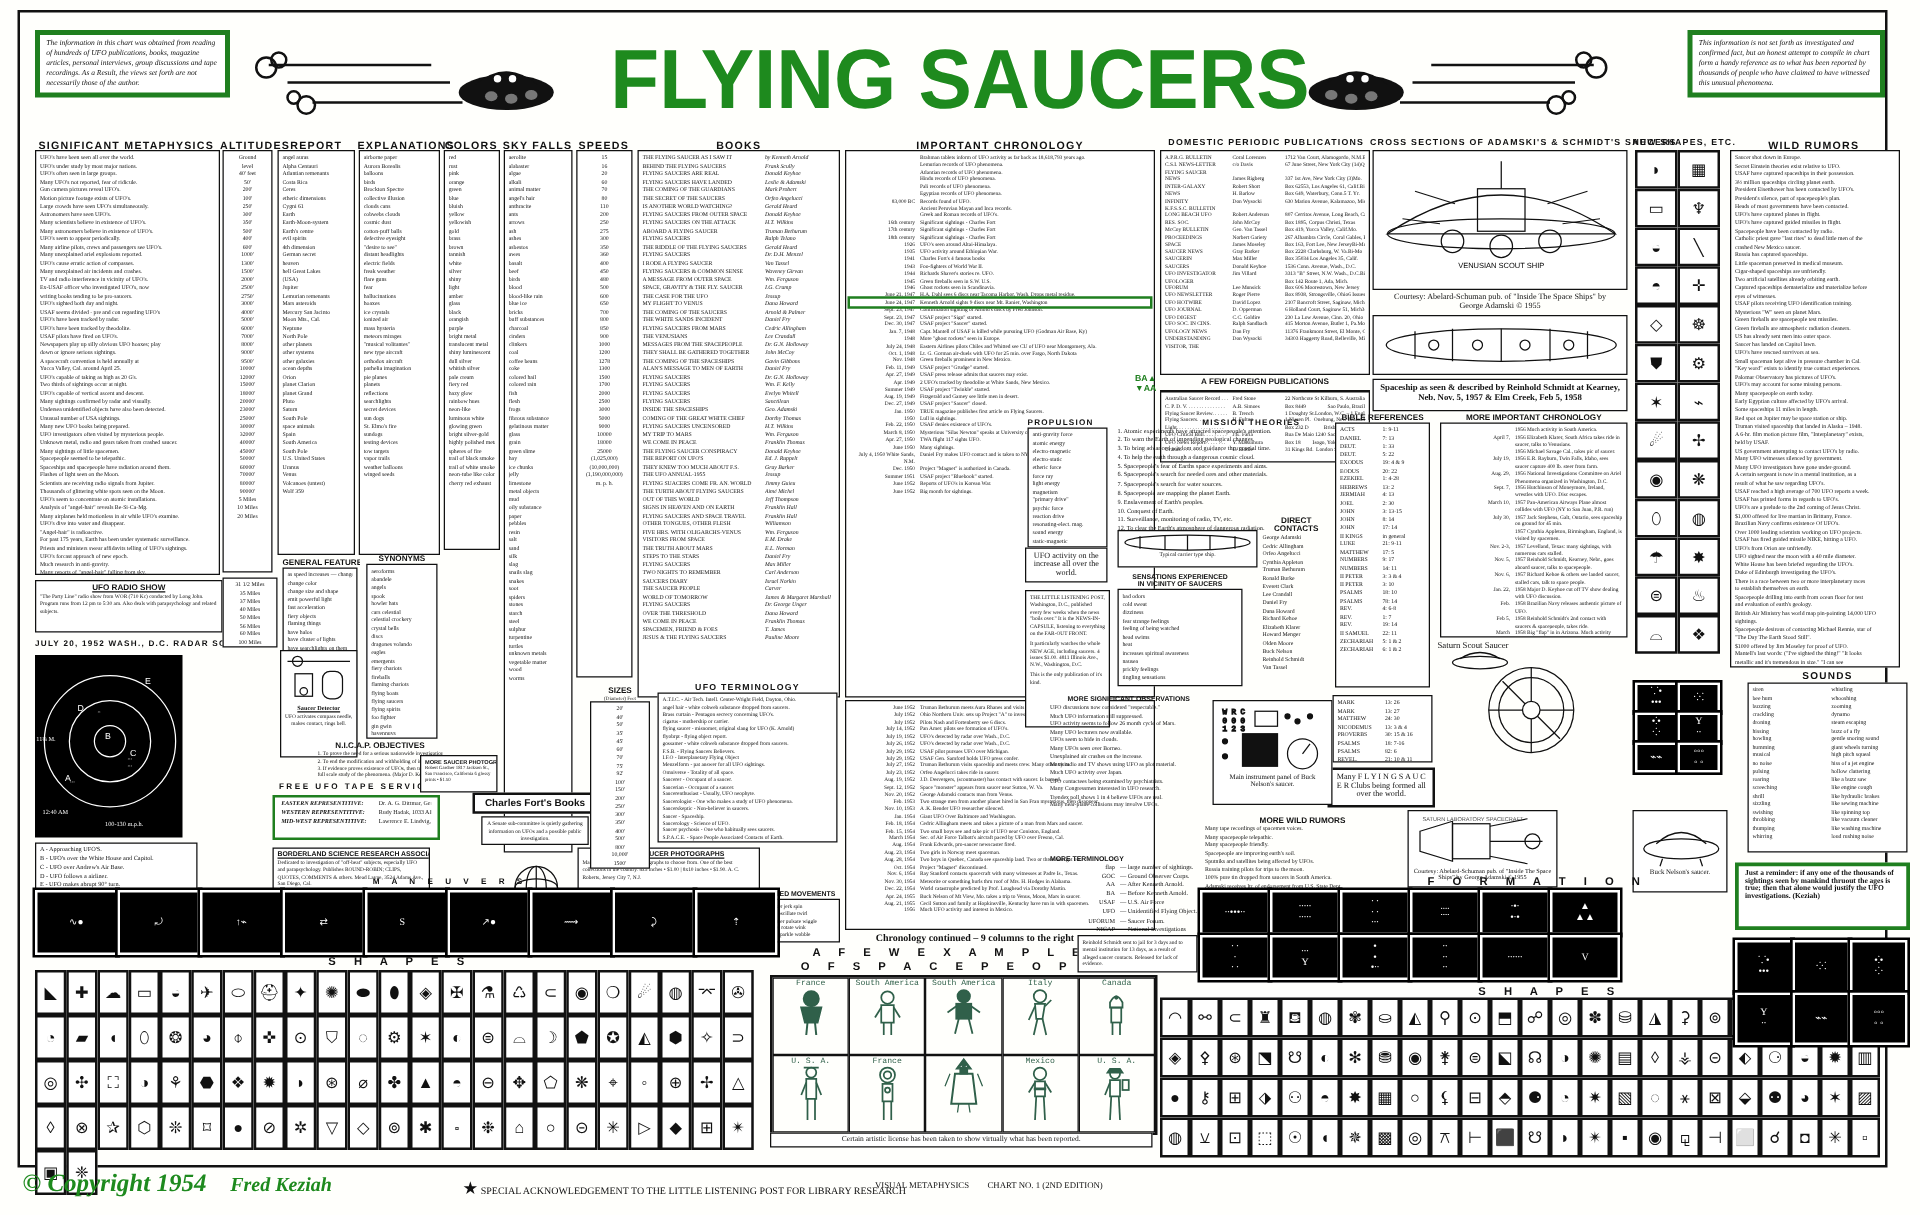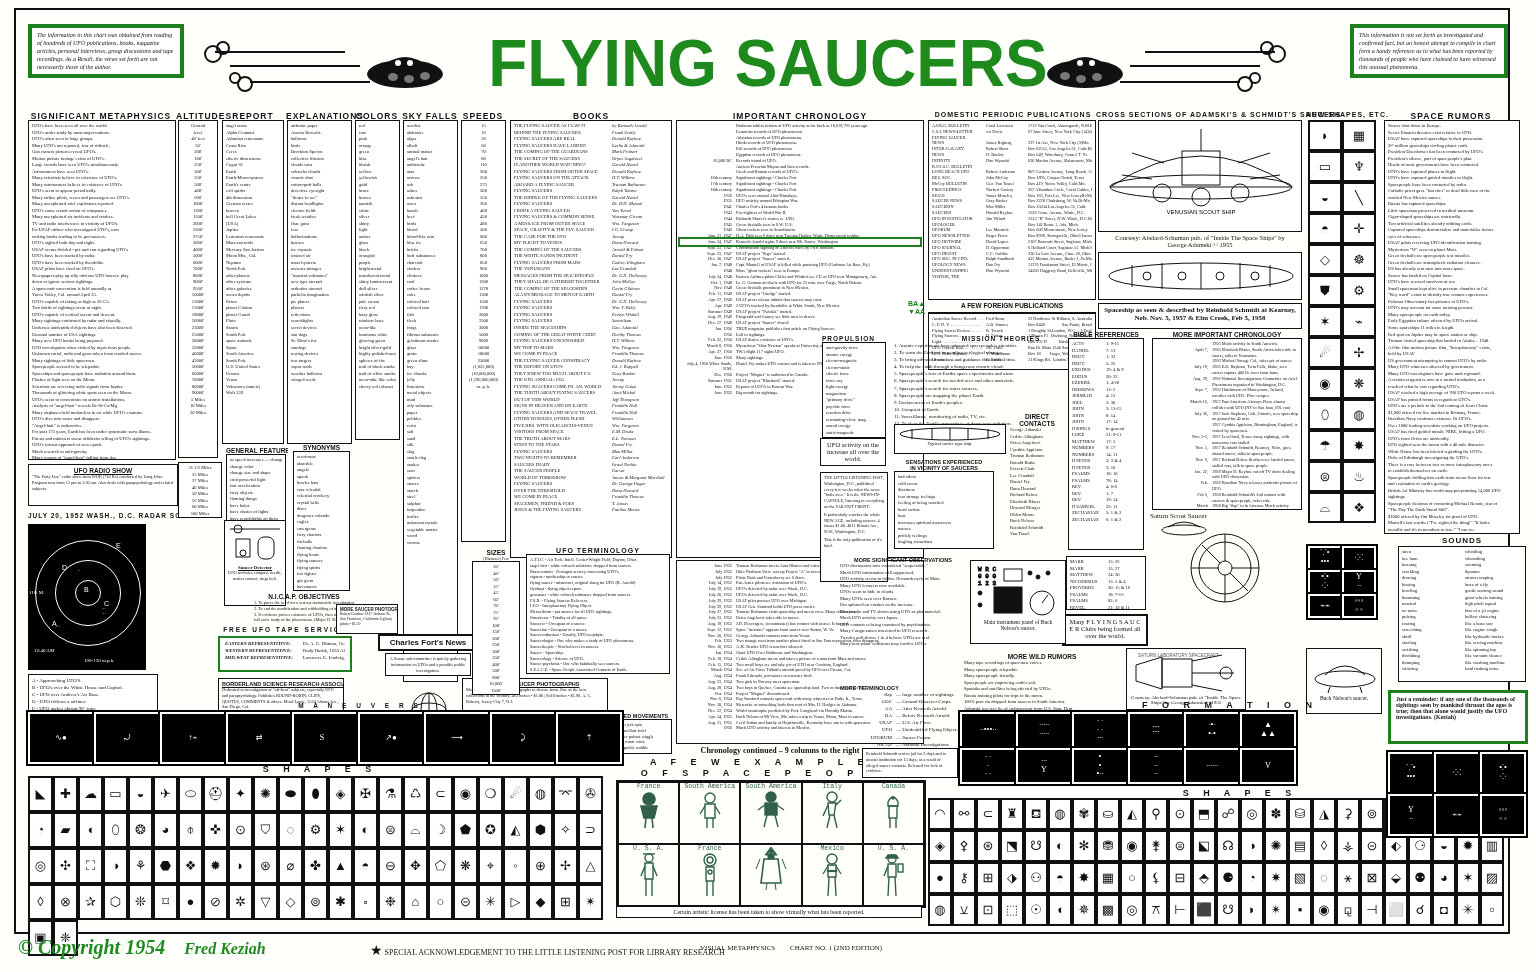--- a/index.html
+++ b/index.html
@@ -119,21 +119,21 @@
   <div class="abs colhead" style="left:222px;top:111px;width:62px;">REPORT</div>
   <div class="abs colhead" style="left:286px;top:111px;width:66px;">EXPLANATIONS</div>
   <div class="abs colhead" style="left:354px;top:111px;width:46px;">COLORS</div>
   <div class="abs colhead" style="left:402px;top:111px;width:56px;">SKY FALLS</div>
   <div class="abs colhead" style="left:460px;top:111px;width:46px;">SPEEDS</div>
   <div class="abs colhead" style="left:510px;top:111px;width:162px;">BOOKS</div>
   <div class="abs colhead" style="left:676px;top:111px;width:248px;">IMPORTANT  CHRONOLOGY</div>
   <div class="abs colhead" style="left:928px;top:111px;width:170px;font-size:7px;">DOMESTIC PERIODIC PUBLICATIONS</div>
   <div class="abs colhead" style="left:1096px;top:111px;width:206px;font-size:7px;">CROSS SECTIONS OF ADAMSKI'S &amp; SCHMIDT'S SAUCERS</div>
   <div class="abs colhead" style="left:1306px;top:111px;width:74px;font-size:7px;">NEW SHAPES, ETC.</div>
-  <div class="abs colhead" style="left:1384px;top:111px;width:134px;">SPACE RUMORS</div>
+  <div class="abs colhead" style="left:1384px;top:111px;width:134px;">WILD RUMORS</div>
 
   <div class="abs box lst" style="left:28px;top:120px;width:148px;height:340px;">
       <div class="li">UFO's have been seen all over the world.</div>
       <div class="li">UFO's under study by most major nations.</div>
       <div class="li">UFO's often seen in large groups.</div>
       <div class="li">Many UFO's not reported, fear of ridicule.</div>
       <div class="li">Gun camera pictures reveal UFO's.</div>
       <div class="li">Motion picture footage exists of UFO's.</div>
       <div class="li">Large crowds have seen UFO's simultaneously.</div>
       <div class="li">Astronomers have seen UFO's.</div>
@@ -1409,21 +1409,21 @@
   </div>
   <div class="abs box" style="left:462px;top:678px;width:146px;height:54px;">
     <div class="subhead" style="text-decoration:underline;font-size:5.5px;">FLYING SAUCER PHOTOGRAPHS</div>
     <div class="tiny">Many thousands of UFO photographs to choose from. One of the best collections in the country. 4x5 inches • $1.00 | 8x10 inches • $1.90. A. C. Roberts, Jersey City 7, N.J.</div>
   </div>
   <div class="abs box" style="left:336px;top:604px;width:62px;height:30px;">
     <div class="subhead" style="font-size:4.5px;">MORE SAUCER PHOTOGRAPHS</div>
     <div class="tiny" style="font-size:3.8px;">Robert Gardner 1817 Jackson St., San Francisco, California   6 glossy prints • $1.50</div>
   </div>
   <div class="abs" style="left:378px;top:634px;width:100px;">
-    <div class="box" style="font-family:'Liberation Sans',sans-serif;font-weight:bold;font-size:8px;text-align:center;border-width:2px;">Charles Fort's News</div>
+    <div class="box" style="font-family:'Liberation Sans',sans-serif;font-weight:bold;font-size:8px;text-align:center;border-width:2px;">Charles Fort's Books</div>
     <div class="box tiny" style="text-align:center;width:86px;margin:2px auto 0;">A Senate sub-committee is quietly gathering information on UFOs and a possible public investigation.</div>
   </div>
   <div class="abs" style="left:400px;top:690px;width:58px;">
     <svg width="44" height="40" viewBox="0 0 44 40" style="margin:0 auto;">
         <g stroke="#111" fill="none">
           <circle cx="22" cy="20" r="17"></circle>
           <ellipse cx="22" cy="20" rx="8" ry="17"></ellipse>
           <ellipse cx="22" cy="20" rx="17" ry="7"></ellipse>
           <line x1="22" y1="3" x2="22" y2="37"></line>
         </g>

